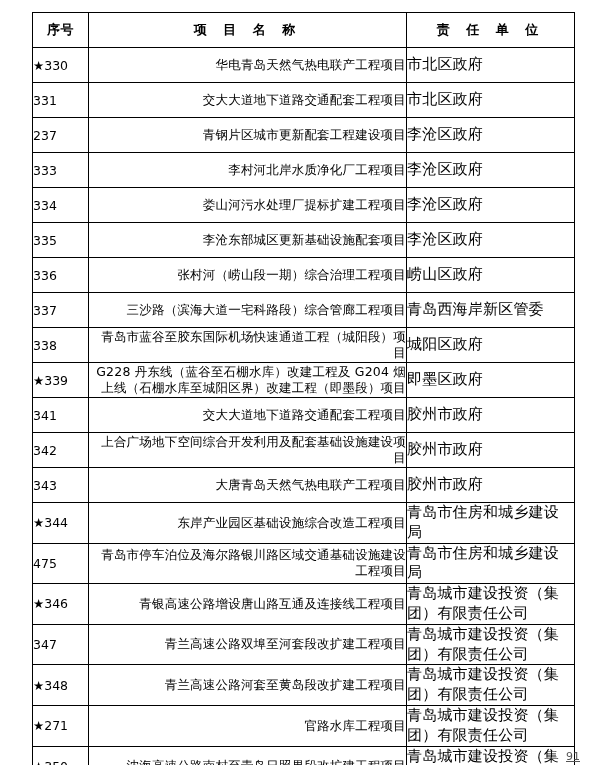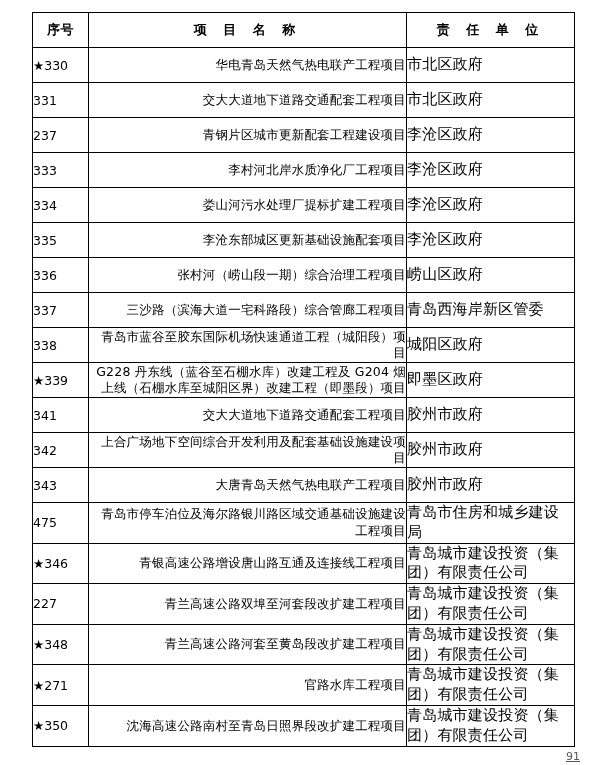--- a/index.html
+++ b/index.html
@@ -158,32 +158,37 @@
       <tr class="r2">
         <td class="no-cell">342</td>
         <td class="name-cell">上合广场地下空间综合开发利用及配套基础设施建设项目</td>
         <td class="unit-cell">胶州市政府</td>
       </tr>
       <tr class="r1">
         <td class="no-cell">343</td>
         <td class="name-cell">大唐青岛天然气热电联产工程项目</td>
         <td class="unit-cell">胶州市政府</td>
       </tr>
+      <tr class="r1">
+        <td class="no-cell">★344</td>
+        <td class="name-cell">东岸产业园区基础设施综合改造工程项目</td>
+        <td class="unit-cell">青岛市住房和城乡建设局</td>
+      </tr>
       <tr class="r2">
         <td class="no-cell">475</td>
         <td class="name-cell">青岛市停车泊位及海尔路银川路区域交通基础设施建设工程项目</td>
         <td class="unit-cell">青岛市住房和城乡建设局</td>
       </tr>
       <tr class="r2">
         <td class="no-cell">★346</td>
         <td class="name-cell">青银高速公路增设唐山路互通及连接线工程项目</td>
         <td class="unit-cell">青岛城市建设投资（集团）有限责任公司</td>
       </tr>
       <tr class="r2">
-        <td class="no-cell">227</td>
+        <td class="no-cell">347</td>
         <td class="name-cell">青兰高速公路双埠至河套段改扩建工程项目</td>
         <td class="unit-cell">青岛城市建设投资（集团）有限责任公司</td>
       </tr>
       <tr class="r2">
         <td class="no-cell">★348</td>
         <td class="name-cell">青兰高速公路河套至黄岛段改扩建工程项目</td>
         <td class="unit-cell">青岛城市建设投资（集团）有限责任公司</td>
       </tr>
       <tr class="r2">
         <td class="no-cell">★271</td>

